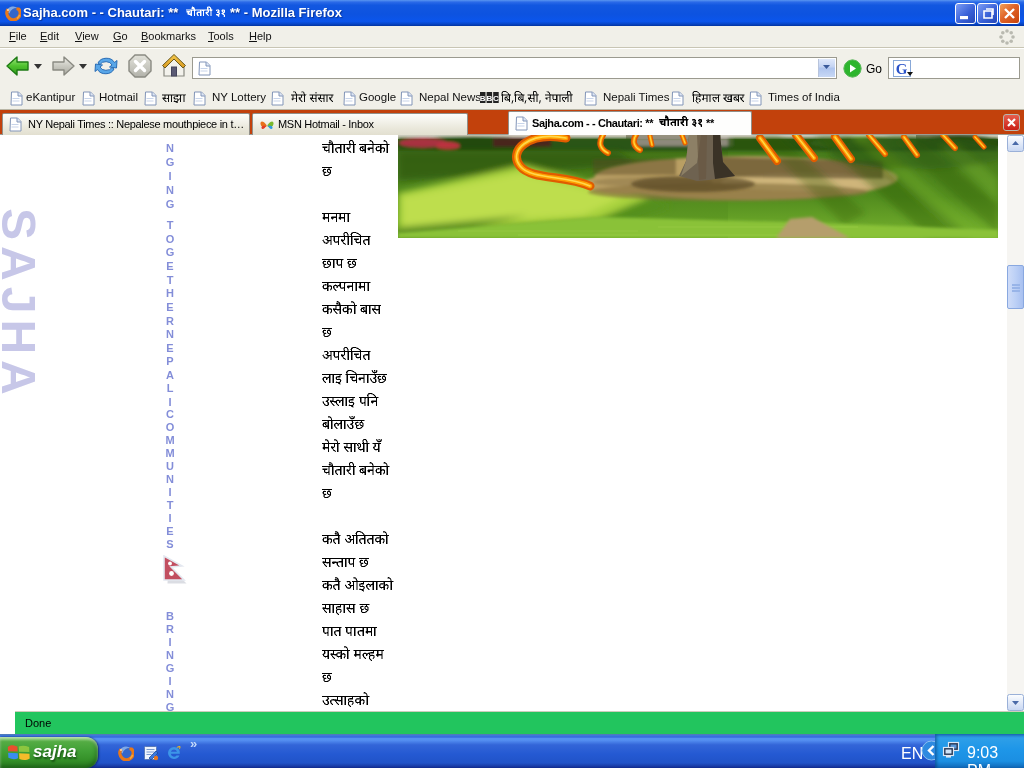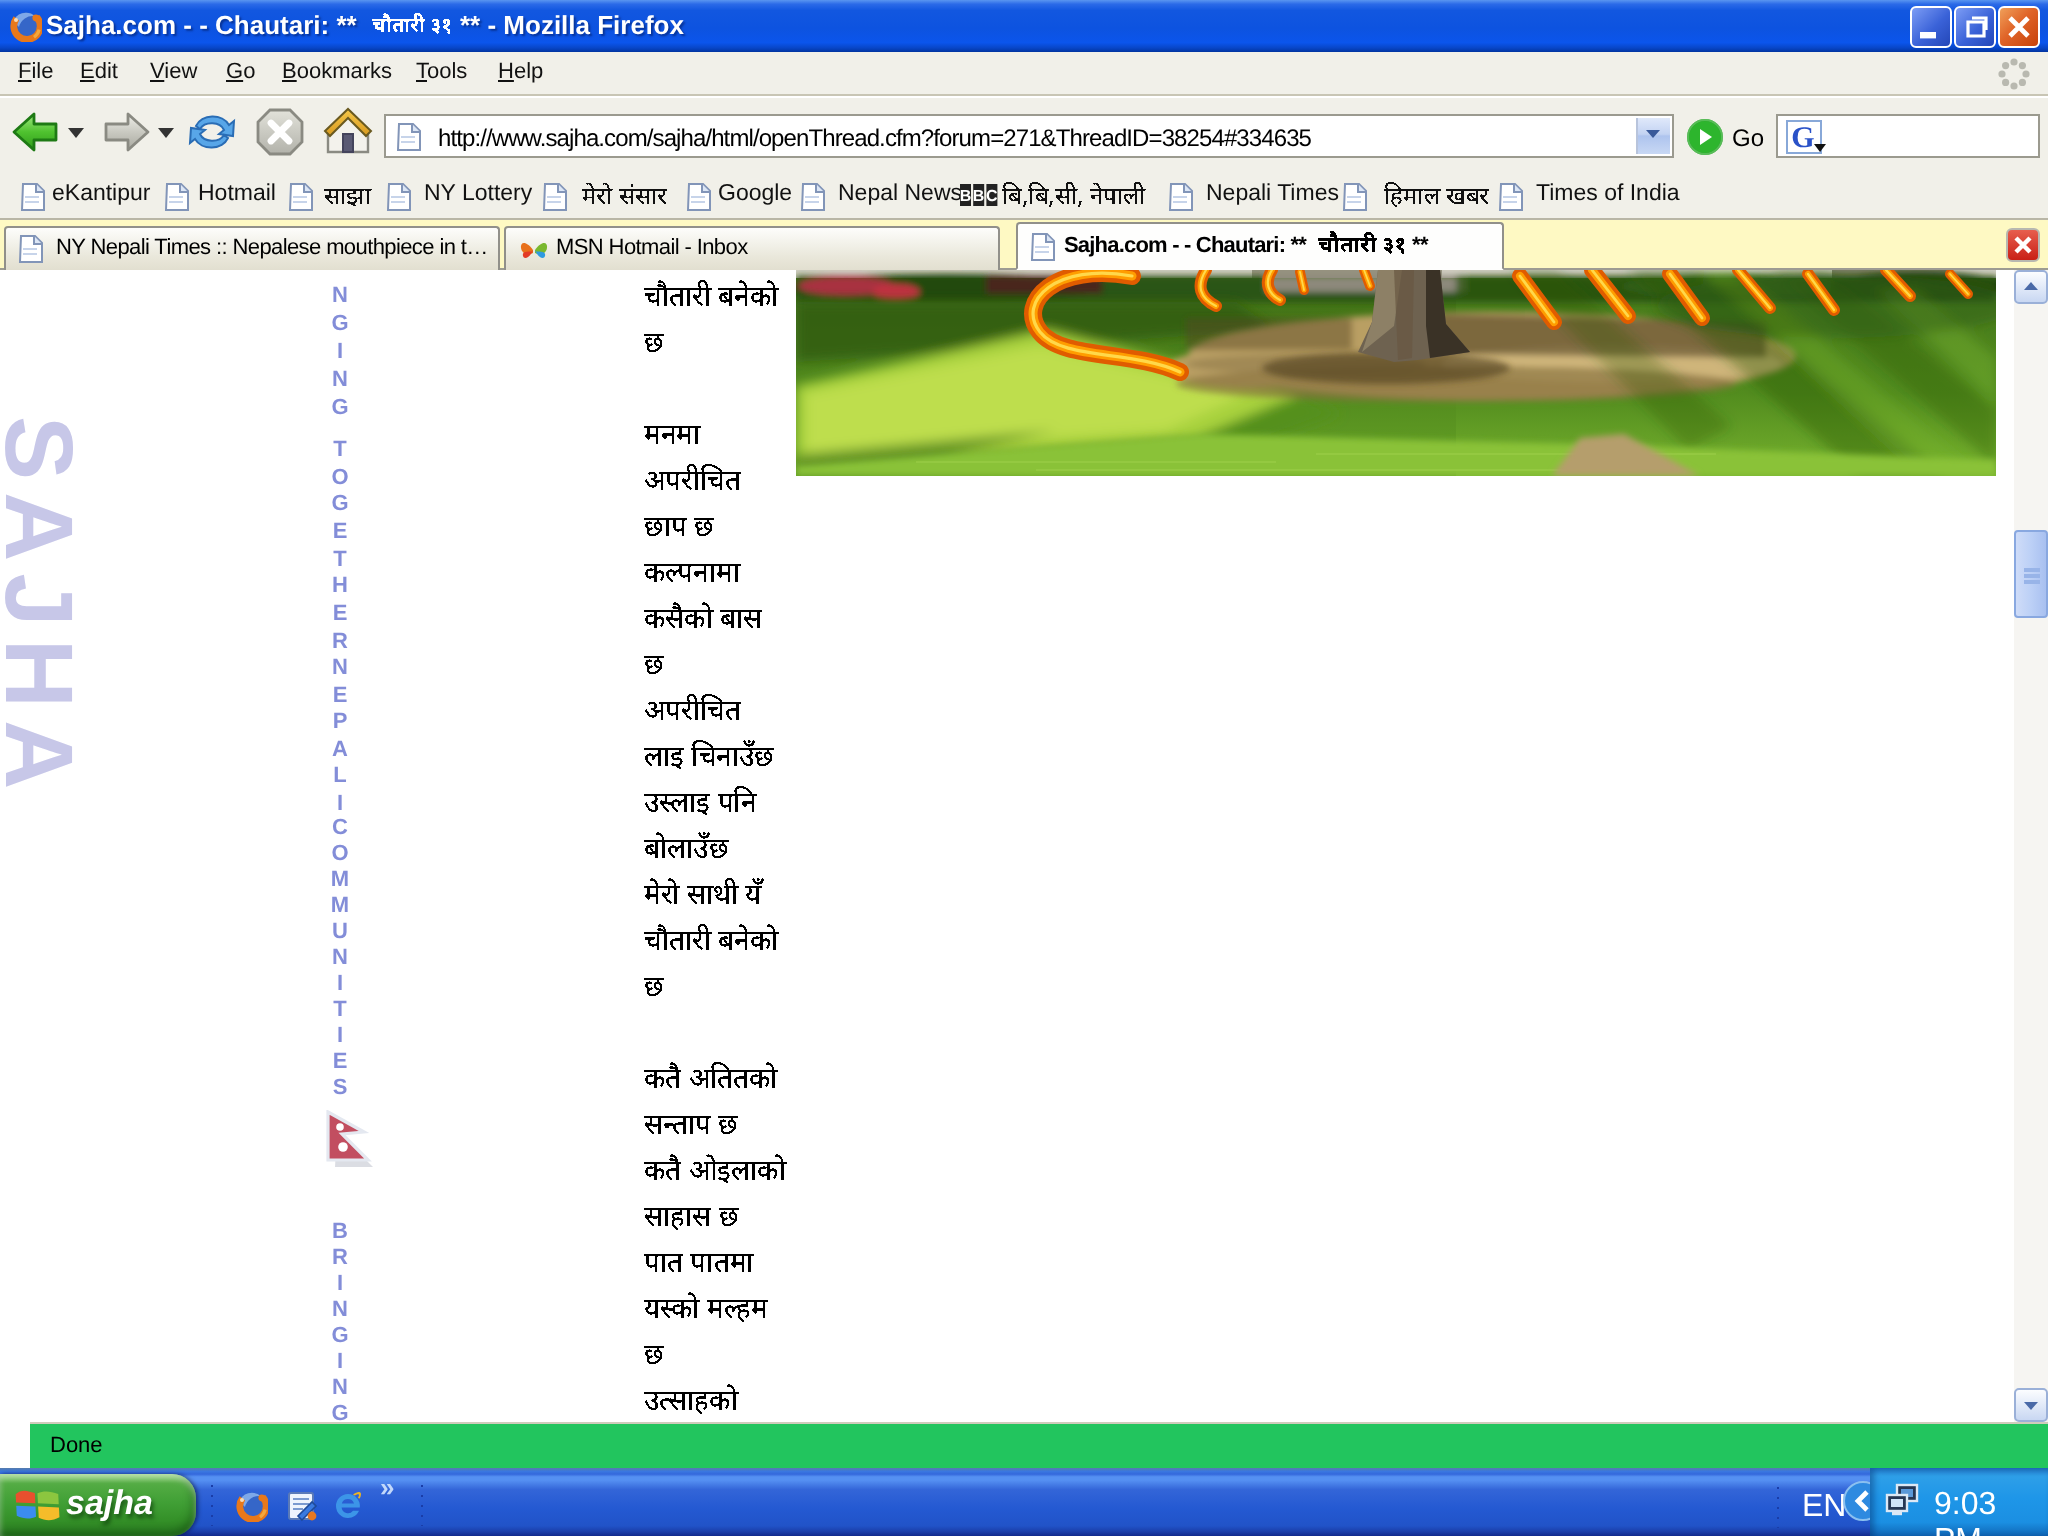--- a/index.html
+++ b/index.html
@@ -10,21 +10,21 @@
 #menubar{position:absolute;left:0;top:26px;width:1024px;height:22px;background:#f1f0e9;border-bottom:1px solid #c8c5b4}
 .menuitem{position:absolute;top:4px;font-size:11px;color:#111}
 .menuitem u{text-decoration:underline}
 #navbar{position:absolute;left:0;top:48px;width:1024px;height:36px;background:#f1f0e9;border-top:1px solid #fff}
 #urlbar{position:absolute;left:192px;top:8px;width:645px;height:22px;background:#fff;border:1px solid #9b9a8f}
 #urltext{position:absolute;left:26px;top:4px;font-size:12px;letter-spacing:-.45px;color:#000;white-space:nowrap}
 #urldrop{position:absolute;right:1px;top:1px;width:17px;height:18px;background:linear-gradient(180deg,#e0e9fb,#c3d3f2 45%,#aec4ee 50%,#c8d8f4);border-left:1px solid #b8c4dc}
 #searchbox{position:absolute;left:888px;top:8px;width:132px;height:22px;background:#fff;border:1px solid #9b9a8f}
 #bmbar{position:absolute;left:0;top:84px;width:1024px;height:26px;background:#f1f0e9;border-bottom:1px solid #b9b6a6}
 .bmtext{position:absolute;top:7px;font-size:11.5px;color:#111;white-space:nowrap}
-#tabbar{position:absolute;left:0;top:110px;width:1024px;height:25px;background:#fef9c3;border-bottom:1px solid #9d9c92}
+#tabbar{position:absolute;left:0;top:110px;width:1024px;height:25px;background:#c2410c;border-bottom:1px solid #9d9c92}
 .tab{position:absolute;top:3px;height:22px;background:linear-gradient(180deg,#fdfdfb,#e9e7da 70%,#e2dfd0);border:1px solid #91908a;border-bottom:none;border-radius:2px 2px 0 0}
 .tabtext{position:absolute;top:4px;font-size:11px;letter-spacing:-.3px;color:#000;white-space:nowrap}
 #tab3{position:absolute;left:508px;top:1px;width:244px;height:24px;background:#fefefd;border:1px solid #91908a;border-bottom:1px solid #fefefd;border-radius:2px 2px 0 0}
 #content{position:absolute;left:0;top:135px;width:1024px;height:576px;background:#fff}
 #statusbar{position:absolute;left:15px;top:711px;width:1024px;height:23px;background:#22c55e;border-top:1px solid #cfccbb}
 #taskbar{position:absolute;left:0;top:734px;width:1024px;height:34px;
  background:linear-gradient(180deg,#577cab 0%,#3a77e0 5%,#3468dc 9%,#5590f2 13%,#5590f2 18%,#3365d8 32%,#2459d2 60%,#2153c8 85%,#1a3da8 94%,#11298c 100%)}
 #startbtn{position:absolute;left:0;top:3px;width:98px;height:31px;border-radius:0 12px 12px 0;
  background:linear-gradient(180deg,#8ed275 0%,#54ac44 15%,#41a036 45%,#349028 75%,#287a20 100%);
  box-shadow:inset 0 2px 3px rgba(255,255,255,.45), inset -2px -2px 4px rgba(0,40,0,.35), 1px 0 2px rgba(0,0,30,.5)}
@@ -136,21 +136,20 @@
           </linearGradient>
         </defs>
       </svg>
 <div id="urlbar">
 <svg style="position:absolute;left:5px;top:3px" width="13" height="15" viewBox="0 0 13 15">
 <path d="M1.5 1h7l3.5 3.5V14h-11z" fill="#fff" stroke="#8295b8" stroke-width="1"></path>
 <path d="M8 1v4h4" fill="#dce6f5" stroke="#8295b8" stroke-width="1"></path>
 <rect x="2.5" y="7" width="7" height="1" fill="#c7d4ea"></rect>
           <rect x="2.5" y="9.5" width="7" height="1" fill="#c7d4ea"></rect>
         </svg>
-<div id="urltext">http://www.sajha.com/sajha/html/openThread.cfm?forum=271&amp;ThreadID=38254#334635</div>
 <div id="urldrop"><svg width="15" height="16" viewBox="0 0 15 16">
             <path d="M4 6l3.5 4L11 6z" fill="#3a5a9a"></path>
           </svg></div>
 </div>
 <svg style="position:absolute;left:843px;top:10px" width="19" height="19" viewBox="0 0 19 19">
 <circle cx="9.5" cy="9.5" r="8.5" fill="#2db52d" stroke="#1a8a1a"></circle>
 <circle cx="9.5" cy="9.5" r="8.5" fill="none" stroke="#7fe07f" stroke-width="1" opacity=".6"></circle>
 <path d="M7 5.5L13 9.5L7 13.5z" fill="#fff"></path>
       </svg>
 <div style="position:absolute;left:866px;top:13px;font-size:12px;color:#000">Go</div>
@@ -254,21 +253,21 @@
 <div id="tabbar">
 <div class="tab" style="left:2px;width:248px">
 <svg style="position:absolute;left:6px;top:3px" width="13" height="15" viewBox="0 0 13 15">
 <path d="M1.5 1h7l3.5 3.5V14h-11z" fill="#fff" stroke="#8295b8" stroke-width="1"></path>
 <path d="M8 1v4h4" fill="#dce6f5" stroke="#8295b8" stroke-width="1"></path>
 <rect x="2.5" y="7" width="7" height="1" fill="#c7d4ea"></rect>
           <rect x="2.5" y="9.5" width="7" height="1" fill="#c7d4ea"></rect>
         </svg>
 <div class="tabtext" style="left:25px">NY Nepali Times :: Nepalese mouthpiece in t…</div>
 </div>
-<div class="tab" style="left:252px;width:248px">
+<div class="tab" style="left:252px;width:216px">
 <svg style="position:absolute;left:6px;top:3px" width="16" height="16" viewBox="0 0 16 16">
 <path d="M7.5 8 C4 3 1 4 1.5 7 C2 10 5 11 7.5 9.5z" fill="#e8701a"></path>
 <path d="M7.5 8 C6 12 3 13 2.5 11 C2 9 4 8.5 7.5 8.8z" fill="#e33b25"></path>
 <path d="M8.5 8 C12 3 15 4 14.5 7 C14 10 11 11 8.5 9.5z" fill="#7ab82e"></path>
 <path d="M8.5 8 C10 12 13 13 13.5 11 C14 9 12 8.5 8.5 8.8z" fill="#2e9ae1"></path>
 </svg>
 <div class="tabtext" style="left:25px">MSN Hotmail - Inbox</div>
 </div>
 <div id="tab3">
 <svg style="position:absolute;left:6px;top:4px" width="13" height="15" viewBox="0 0 13 15">

